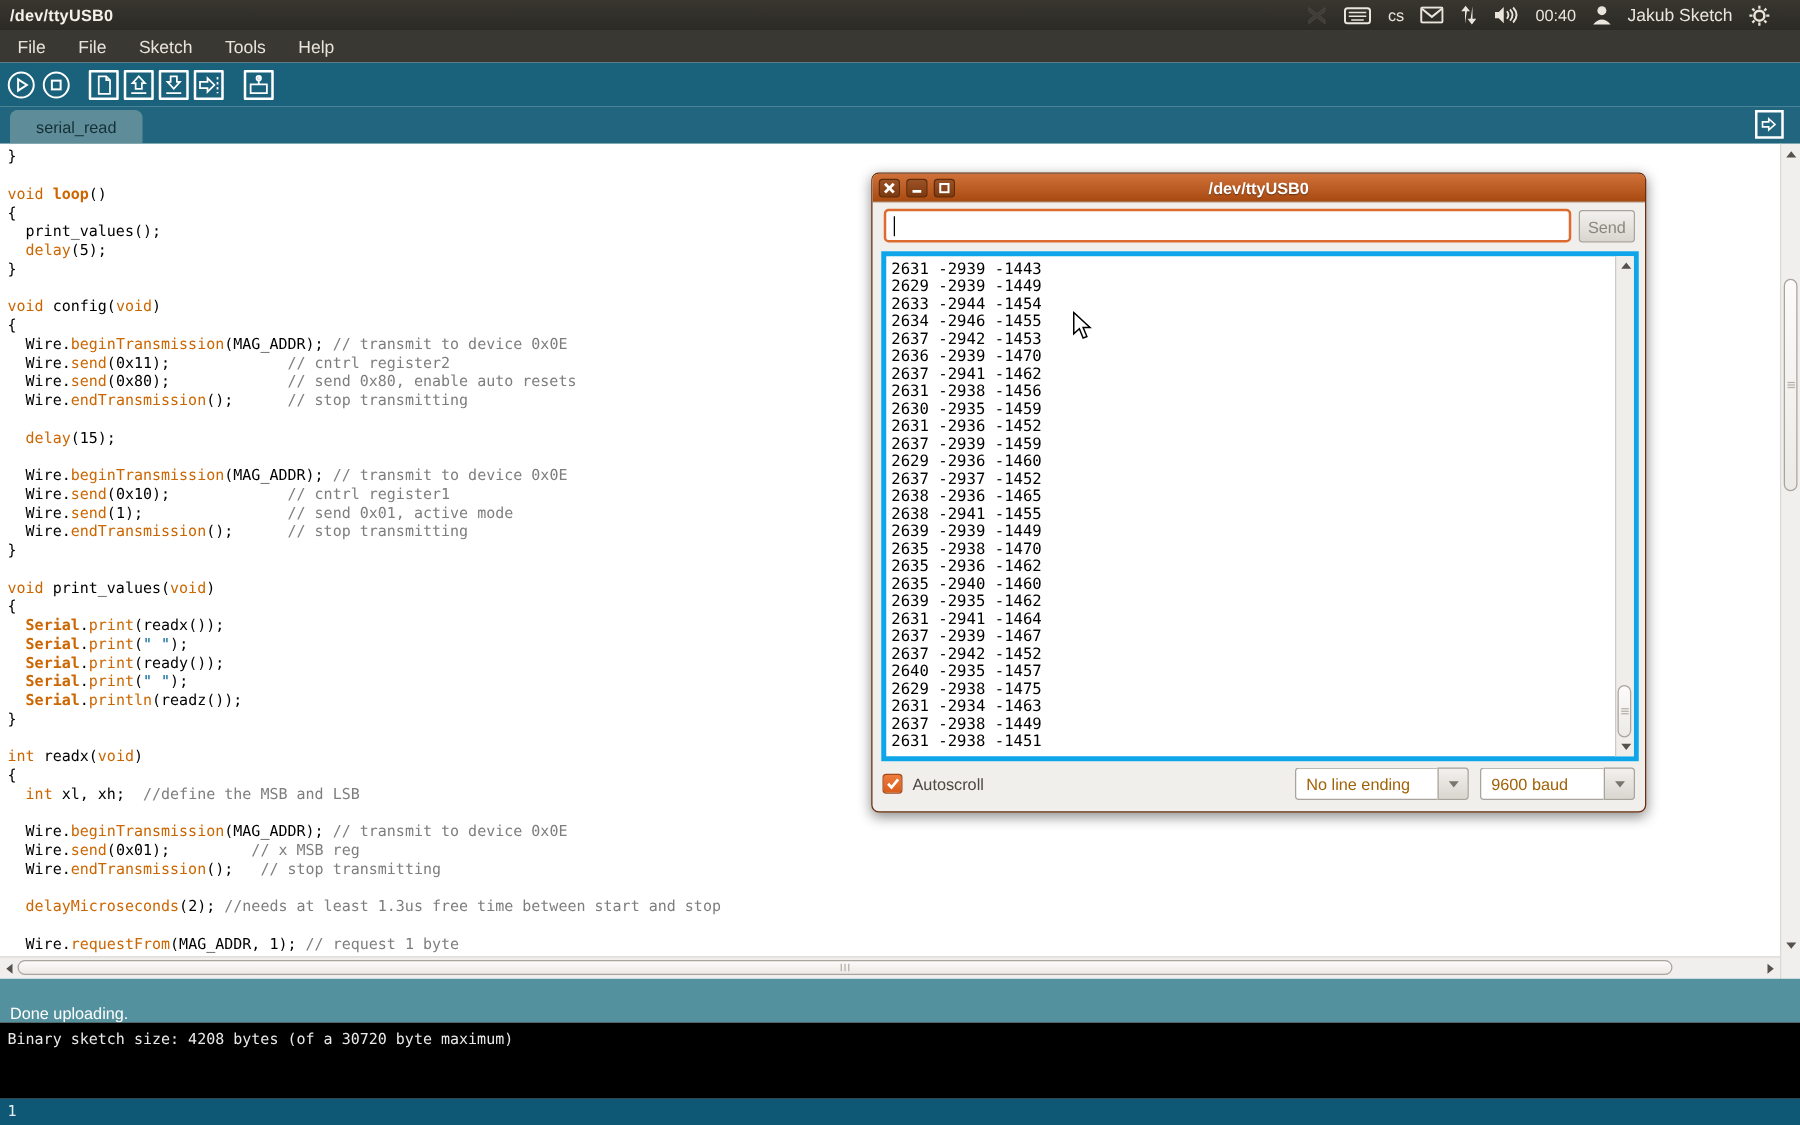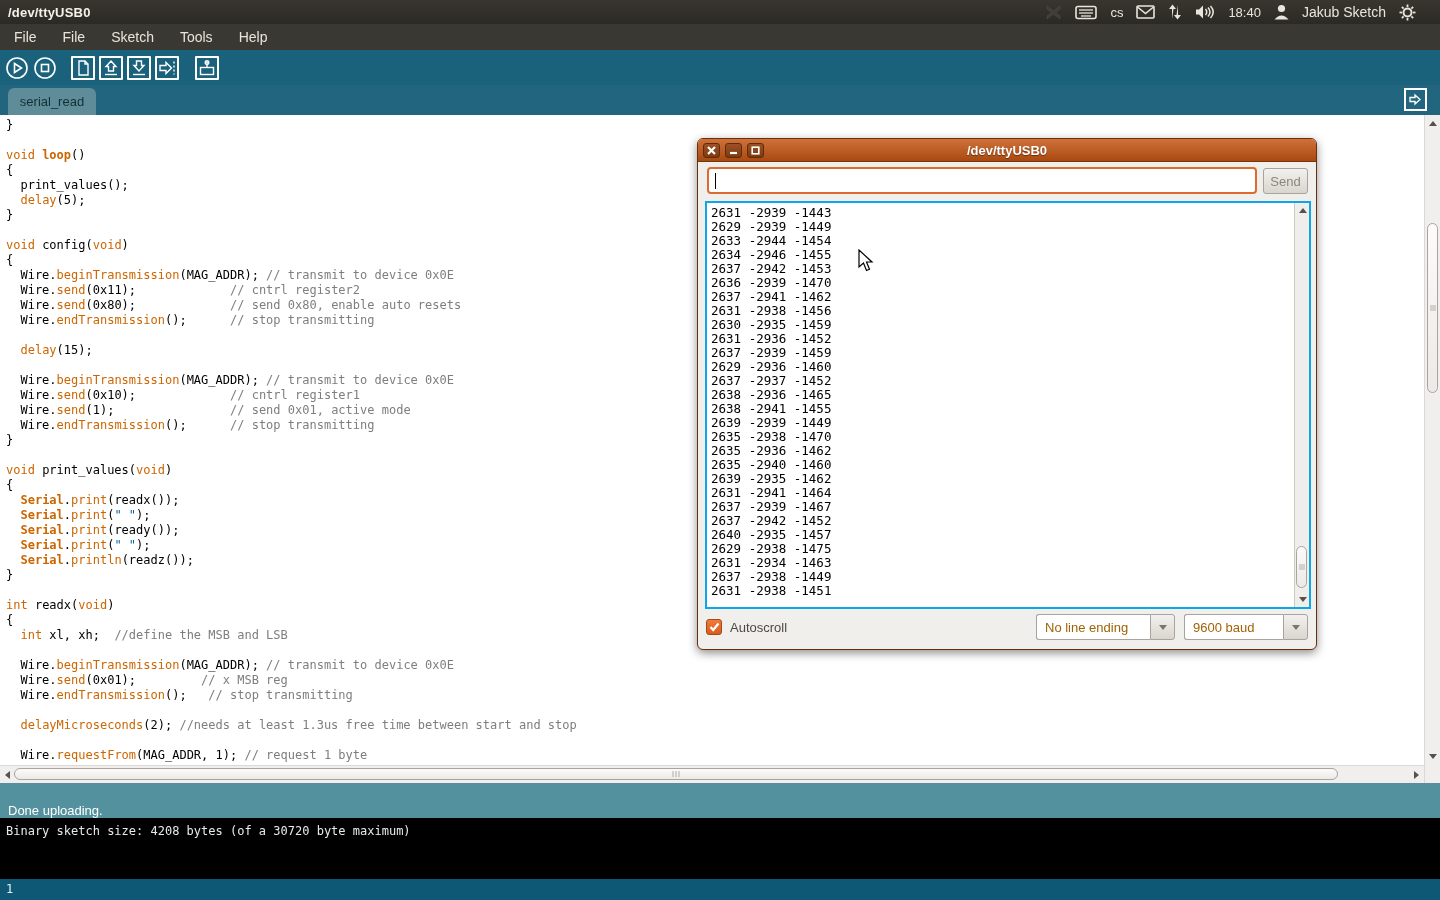--- a/index.html
+++ b/index.html
@@ -20,21 +20,21 @@
 
   
   #toolbar { position:absolute; left:0; top:50px; width:1440px; height:35px;
     background:#1a617c; display:flex; align-items:center; gap:4px; padding-left:5px; }
   .tbtn { width:24px; height:24px; display:flex; align-items:center; justify-content:center; }
   .tbtn.square { border:2px solid #fff; border-radius:1px; }
   .tsep { width:6px; } .tsep2 { width:8px; }
 
   
   #tabbar { position:absolute; left:0; top:85px; width:1440px; height:30px; background:#21657e; }
-  #tab-active { position:absolute; left:8px; bottom:0; width:88px; height:27px;
+  #tab-active { position:absolute; left:8px; bottom:0; width:106px; height:27px;
     background:#5e8d99; border-radius:6px 6px 0 0; color:#142f36; font-size:13px;
     display:flex; align-items:center; justify-content:center; }
   #tab-menu-btn { position:absolute; right:13px; top:3px; width:23px; height:23px;
     border:2px solid #fff; display:flex; align-items:center; justify-content:center; }
 
   
   #editor { position:absolute; left:0; top:115px; width:1424px; height:650px; background:#fff; overflow:hidden; }
   #code-area { font-family:"DejaVu Sans Mono","Liberation Mono",monospace; font-size:12px;
     line-height:15px; color:#000; padding:3px 0 0 6px; white-space:pre; }
   #code-area .k { color:#cc6600; }
@@ -78,21 +78,21 @@
     background:linear-gradient(#9c5126,#7c3a10); color:#fff; display:flex; align-items:center; justify-content:center; z-index:2; }
   .wbtn svg { display:block; }
   #sw-input-row { position:absolute; left:0; top:23px; width:100%; height:40px; }
   #sw-input { position:absolute; left:9px; top:5px; width:550px; height:27px; background:#fff;
     border:2px solid #dd6b2f; border-radius:4px; }
   #sw-caret { position:absolute; left:6px; top:4px; width:1px; height:16px; background:#000; }
   #sw-send { position:absolute; right:8px; top:6px; width:45px; height:26px;
     background:linear-gradient(#f3f1ee,#d9d5cf); border:1px solid #a8a39c; border-radius:3px;
     color:#8a867e; font-size:13px; display:flex; align-items:center; justify-content:center; }
   #sw-output-wrap { position:absolute; left:7px; top:62px; width:606px; height:408px;
-    background:#fff; border:2px solid #0ea5e9; }
+    background:#fff; border:4px solid #0ea5e9; }
   #sw-output { position:absolute; left:4px; top:3px; right:16px; bottom:0; overflow:hidden;
     font-family:"DejaVu Sans Mono","Liberation Mono",monospace; font-size:12.5px; line-height:14px; color:#000; white-space:pre; }
   #sw-scroll { position:absolute; right:0; top:0; width:15px; height:100%; background:#f0eeea; border-left:1px solid #cdc9c3; }
   #sw-bottom { position:absolute; left:0; bottom:8px; width:100%; height:28px; display:flex; align-items:center; padding:0 8px; }
   #sw-checkbox { width:16px; height:16px; background:linear-gradient(#ef7b3d,#d95c1a); border:1px solid #a5491a;
     border-radius:3px; display:flex; align-items:center; justify-content:center; }
   #sw-autoscroll-label { font-size:13px; color:#4c4842; margin-left:8px; }
   .dropdown { display:flex; height:26px; }
   .dd-value { background:#fff; border:1px solid #a8a39c; border-right:none; border-radius:3px 0 0 3px;
     font-size:13px; color:#a16207; display:flex; align-items:center; padding-left:8px; }
@@ -139,21 +139,21 @@
       </svg>
     </span>
     <span>
       <svg width="20" height="16" viewBox="0 0 20 16" fill="#e9e5dd" stroke="#e9e5dd">
         <polygon points="1,5.5 4,5.5 8,1.5 8,14.5 4,10.5 1,10.5" stroke="none"></polygon>
         <path d="M10.5 5 q2.5 3 0 6" fill="none" stroke-width="1.5"></path>
         <path d="M13 3.5 q4 4.5 0 9" fill="none" stroke-width="1.5"></path>
         <path d="M15.5 2 q5.5 6 0 12" fill="none" stroke-width="1.5"></path>
       </svg>
     </span>
-    <span>18:40</span>
+    <span>00:40</span>
     <span>
       <svg width="15" height="16" viewBox="0 0 15 16" fill="#e9e5dd">
         <circle cx="7.5" cy="4.5" r="3.6"></circle>
           <path d="M0.5 15.5 Q7.5 7.5 14.5 15.5 Z"></path>
       </svg>
     </span>
     <span style="font-size:14px;">Jakub Sketch</span>
     <span>
       <svg width="17" height="17" viewBox="0 0 17 17" fill="none" stroke="#e9e5dd">
         <circle cx="8.5" cy="8.5" r="4" stroke-width="2"></circle>

